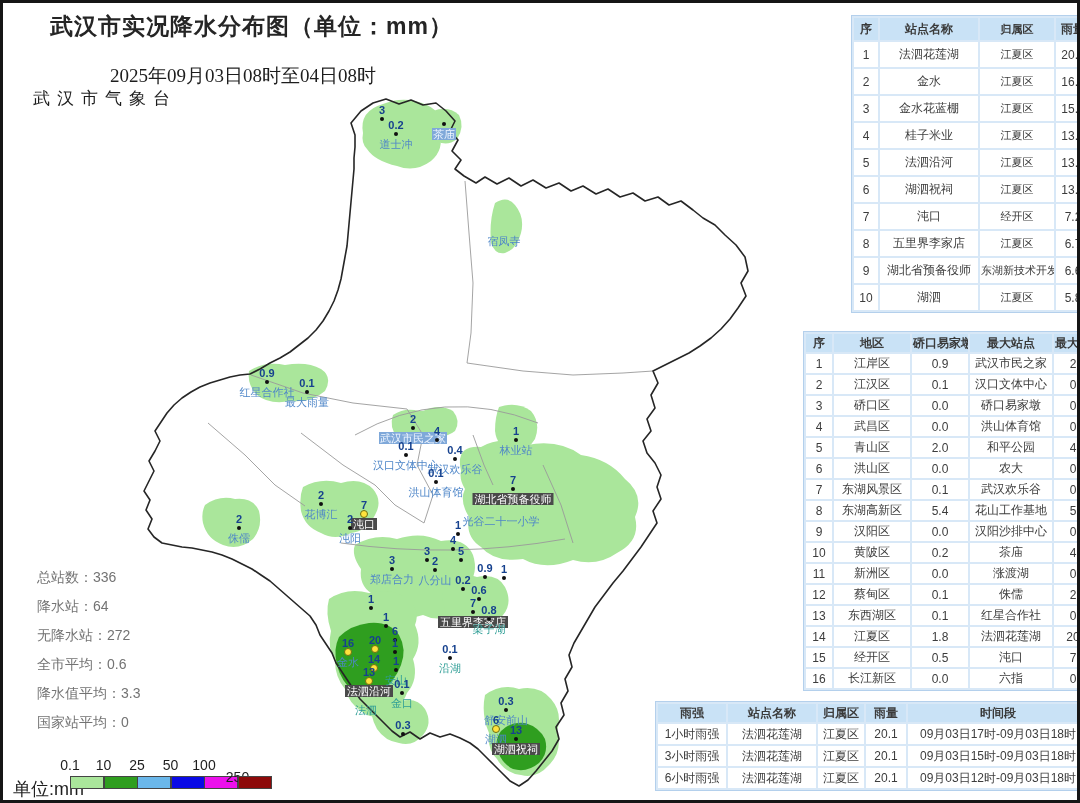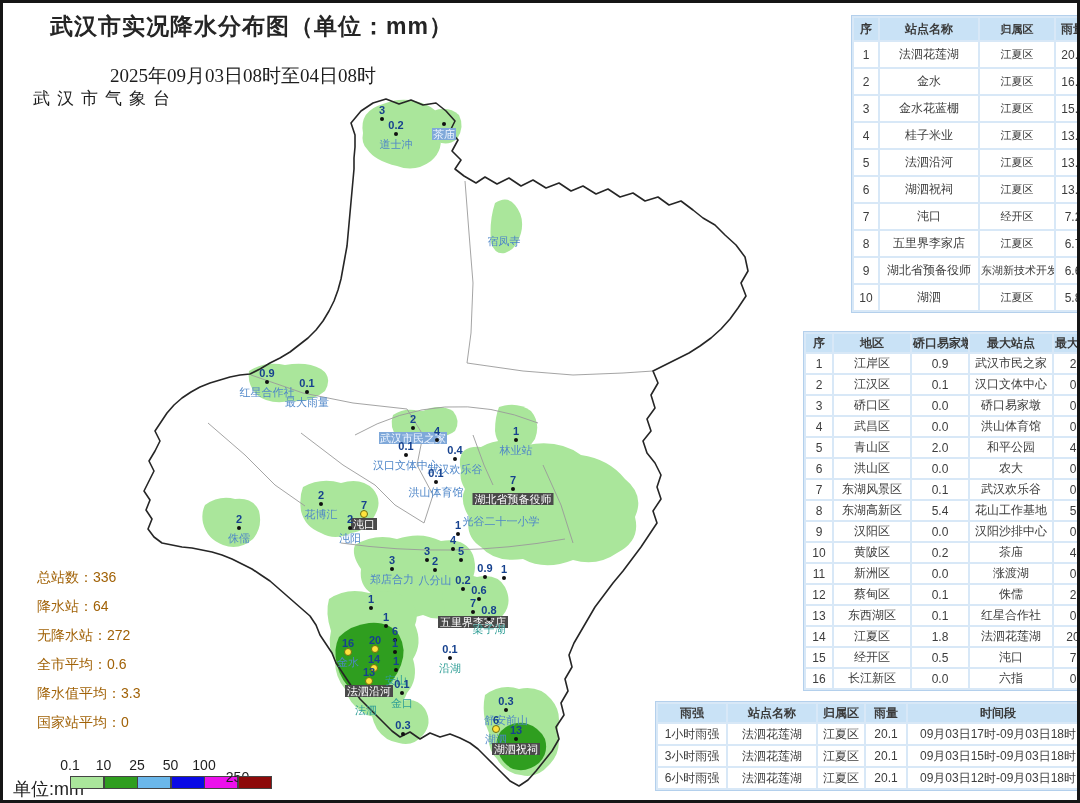--- a/index.html
+++ b/index.html
@@ -7,21 +7,21 @@
           font-family:"Liberation Sans", sans-serif;border:3px solid #161616;box-sizing:border-box;}
   
   .title{position:absolute;left:30px;top:8px;width:420px;text-align:right;
          font-size:23px;font-weight:bold;color:#252525;letter-spacing:1px;}
   .subtitle{position:absolute;left:30px;top:60px;width:420px;text-align:center;
          font-family:"Liberation Serif", serif;font-size:19px;color:#1d1d1d;}
   .agency{position:absolute;left:30px;top:84px;width:420px;
          font-family:"Liberation Serif", serif;font-size:17px;color:#1d1d1d;letter-spacing:7px;}
   
   .stats{position:absolute;left:34px;top:566px;}
-  .stat-line{height:29px;font-size:14px;color:#a16207;}
+  .stat-line{height:29px;font-size:14px;color:#737373;}
   
   .legend{position:absolute;left:0;top:752px;width:320px;height:46px;}
   .legend-unit{position:absolute;left:10px;top:22px;font-size:18px;color:#1e1e1e;}
   .legend-label{position:absolute;top:2px;transform:translateX(-50%);font-size:14px;color:#1e1e1e;}
   .legend-box{position:absolute;top:21px;height:13px;width:34px;border:1px solid #444;box-sizing:border-box;}
   
   table.data{position:absolute;border-collapse:separate;border-spacing:2px;background:#d8e8f7;
              border:1px solid #b4d0ec;table-layout:fixed;}
   table.data th{background:#c9e2f6;color:#3a3a3a;font-weight:bold;font-size:12px;text-align:center;
                 padding:0 1px;overflow:hidden;white-space:nowrap;}

